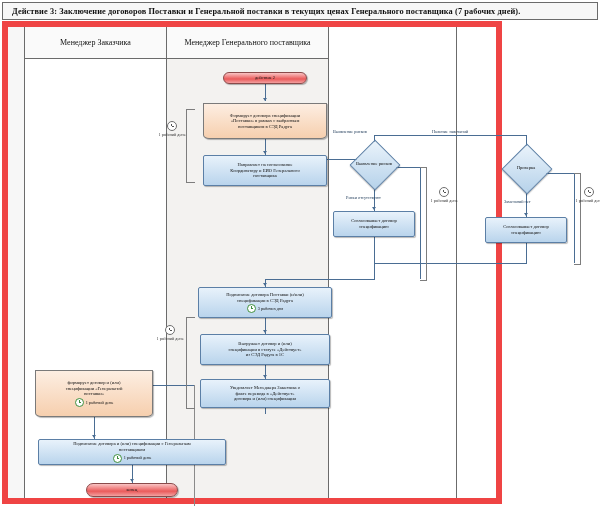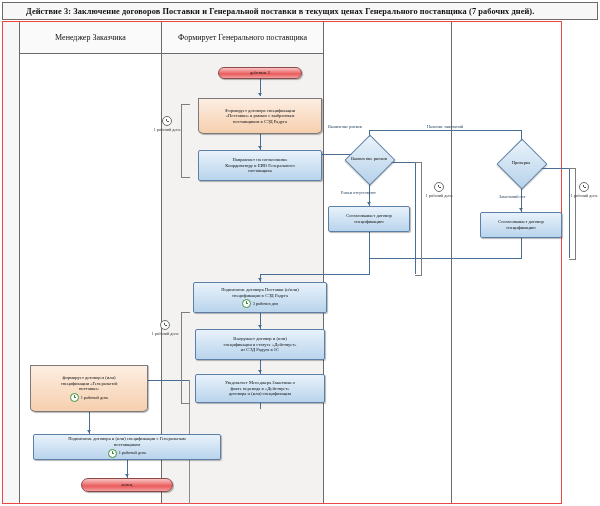--- a/index.html
+++ b/index.html
@@ -2,26 +2,26 @@
 <html><head>
 <meta charset="utf-8">
 <style>
   html,body{margin:0;padding:0;background:#fff;}
   body{width:600px;height:506px;font-family:"Liberation Serif",serif;color:#111;}
   #root{position:relative;width:600px;height:506px;box-sizing:border-box;}
 
   
   .title-bar{position:absolute;left:2px;top:2px;width:596px;height:18px;
     border:1px solid #6b6b6b;background:#f7f7f7;box-sizing:border-box;
-    display:flex;align-items:center;padding-left:23px;}
+    display:flex;align-items:center;padding-left:9px;}
   .title-bar span{font-size:8.3px;font-weight:bold;letter-spacing:.1px;white-space:nowrap;}
 
   
-  .lanes{position:absolute;left:2px;top:21px;width:560px;height:483px;
-    border:1px solid #ef4444;box-sizing:border-box;background:#fff;}
+  .lanes{position:absolute;left:2px;top:21px;width:500px;height:483px;
+    border:6px solid #ef4444;box-sizing:border-box;background:#fff;}
   .lane{position:absolute;top:0;bottom:0;box-sizing:border-box;}
   .lane.fill{background:#f3f2f0;}
   .lane .hdr{position:absolute;left:0;right:0;top:0;height:32px;
     border-bottom:1px solid #6b6b6b;background:#fafafa;
     display:flex;align-items:center;justify-content:center;text-align:center;
     box-sizing:border-box;}
   .lane .hdr span{font-size:8px;line-height:10px;}
   .lane .body{position:absolute;left:0;right:0;top:32px;bottom:0;}
   .divider{position:absolute;top:0;bottom:0;width:1px;background:#6b6b6b;}
   .gutter{position:absolute;left:0;top:0;bottom:0;width:17px;
@@ -92,21 +92,21 @@
     <div class="lane" style="left:17px;width:141px;">
       <div class="hdr">
         <span>Менеджер Заказчика</span>
       </div>
       <div class="body"></div>
     </div>
     <div class="divider" style="left:158px;"></div>
 
     <div class="lane fill" style="left:159px;width:161px;">
       <div class="hdr">
-        <span>Формирует Генерального поставщика</span>
+        <span>Менеджер Генерального поставщика</span>
       </div>
       <div class="body"></div>
     </div>
     <div class="divider" style="left:320px;"></div>
 
     <div class="lane" style="left:321px;width:127px;">
       <div class="body"></div>
     </div>
     <div class="divider" style="left:448px;"></div>
 

